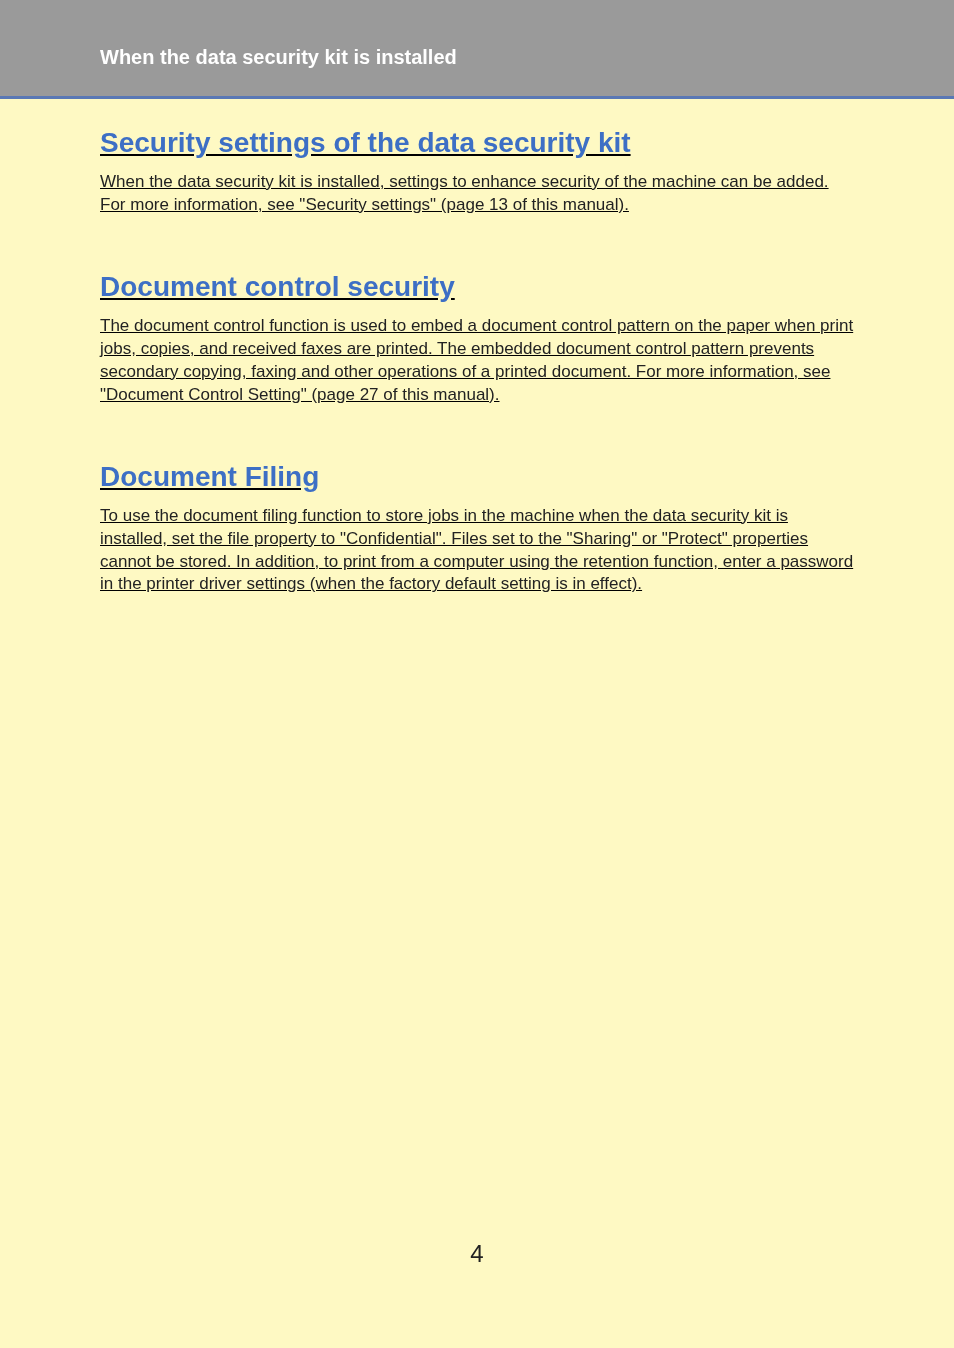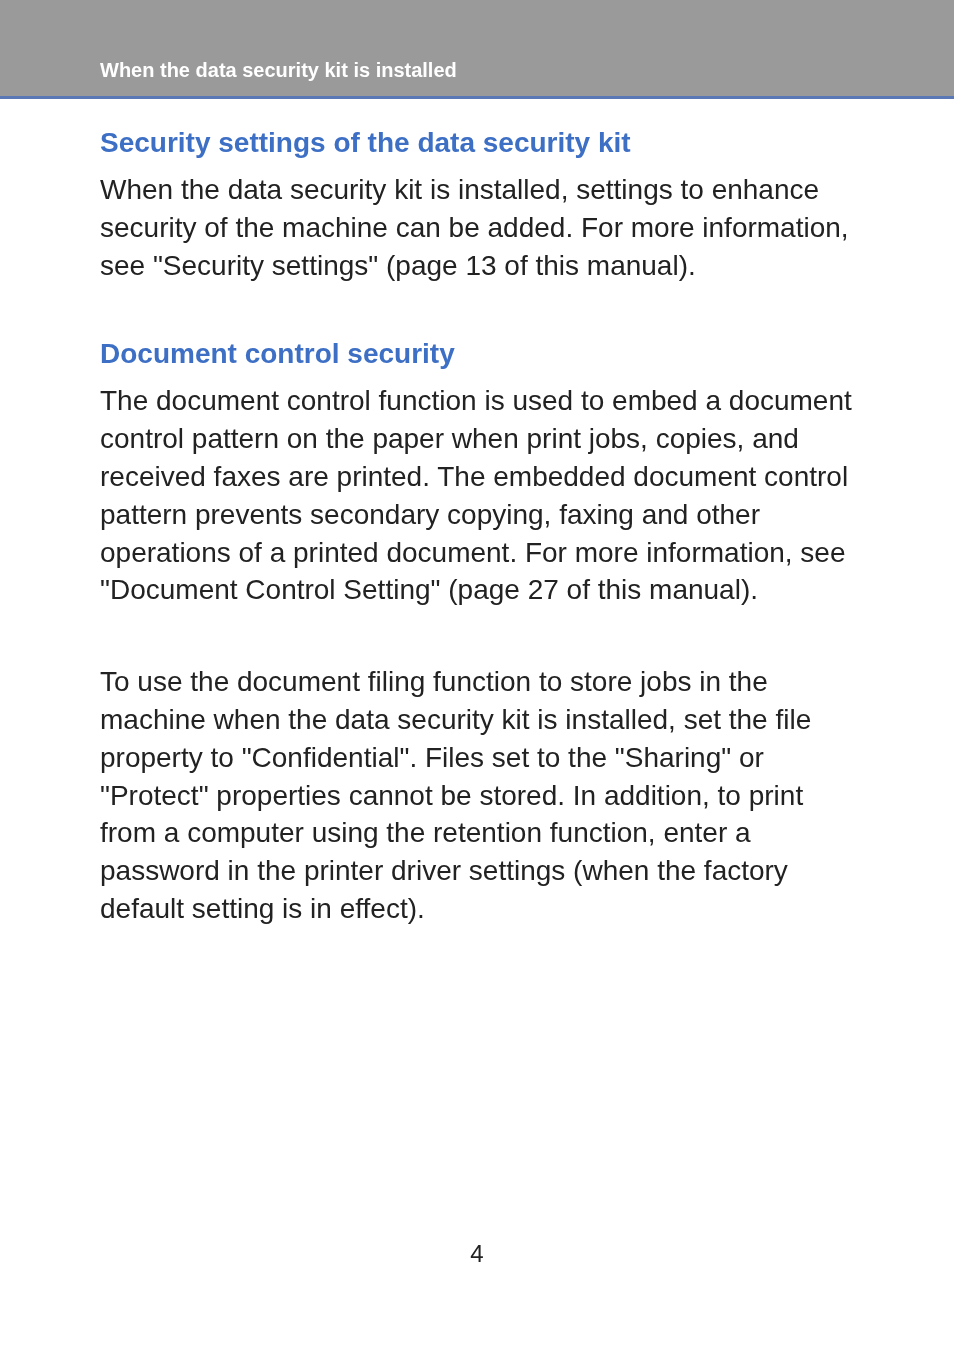--- a/index.html
+++ b/index.html
@@ -9,48 +9,49 @@
     }
     body {
       width: 954px;
       height: 1348px;
       background: #9a9a9a;
       font-family: Arial, Helvetica, sans-serif;
       position: relative;
     }
     .page-header {
       position: absolute;
-      top: 59px;
+      top: 46px;
       left: 100px;
       color: #ffffff;
       font-size: 20px;
       font-weight: bold;
     }
     .content-area {
       position: absolute;
       top: 96px;
       left: 0;
       right: 0;
       bottom: 0;
-      background: #ffffff;
+      background: #fef9c3;
       border-top: 3px solid #5a78b5;
       padding: 28px 100px 16px 100px;
+      text-decoration: underline;
     }
     .section {
       margin-bottom: 54px;
     }
     .section-heading {
       color: #3d6fc5;
       font-size: 28px;
       font-weight: bold;
       margin-bottom: 12px;
     }
     .section-body {
       color: #222222;
-      font-size: 28px;
+      font-size: 17px;
       line-height: 1.35;
     }
     .page-number {
       position: absolute;
       bottom: 80px;
       left: 0;
       right: 0;
       text-align: center;
       color: #222222;
       font-size: 24px;
@@ -69,17 +70,18 @@
     <h2 class="section-heading">Security settings of the data security kit</h2>
     <p class="section-body">When the data security kit is installed, settings to enhance security of the machine can be added. For more information, see "Security settings" (page 13 of this manual).</p>
   </div>
 
   <div class="section">
     <h2 class="section-heading">Document control security</h2>
     <p class="section-body">The document control function is used to embed a document control pattern on the paper when print jobs, copies, and received faxes are printed. The embedded document control pattern prevents secondary copying, faxing and other operations of a printed document. For more information, see "Document Control Setting" (page 27 of this manual).</p>
   </div>
 
   <div class="section">
+    <h2 class="section-heading">Document Filing</h2>
     <p class="section-body">To use the document filing function to store jobs in the machine when the data security kit is installed, set the file property to "Confidential". Files set to the "Sharing" or "Protect" properties cannot be stored. In addition, to print from a computer using the retention function, enter a password in the printer driver settings (when the factory default setting is in effect).</p>
   </div>
 
   <div class="page-number">4</div>
 </div>
 
 </body></html>

